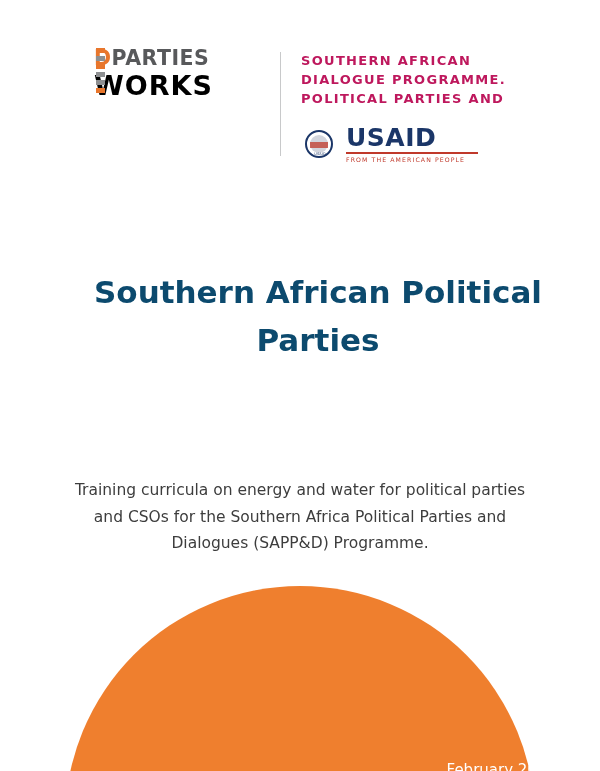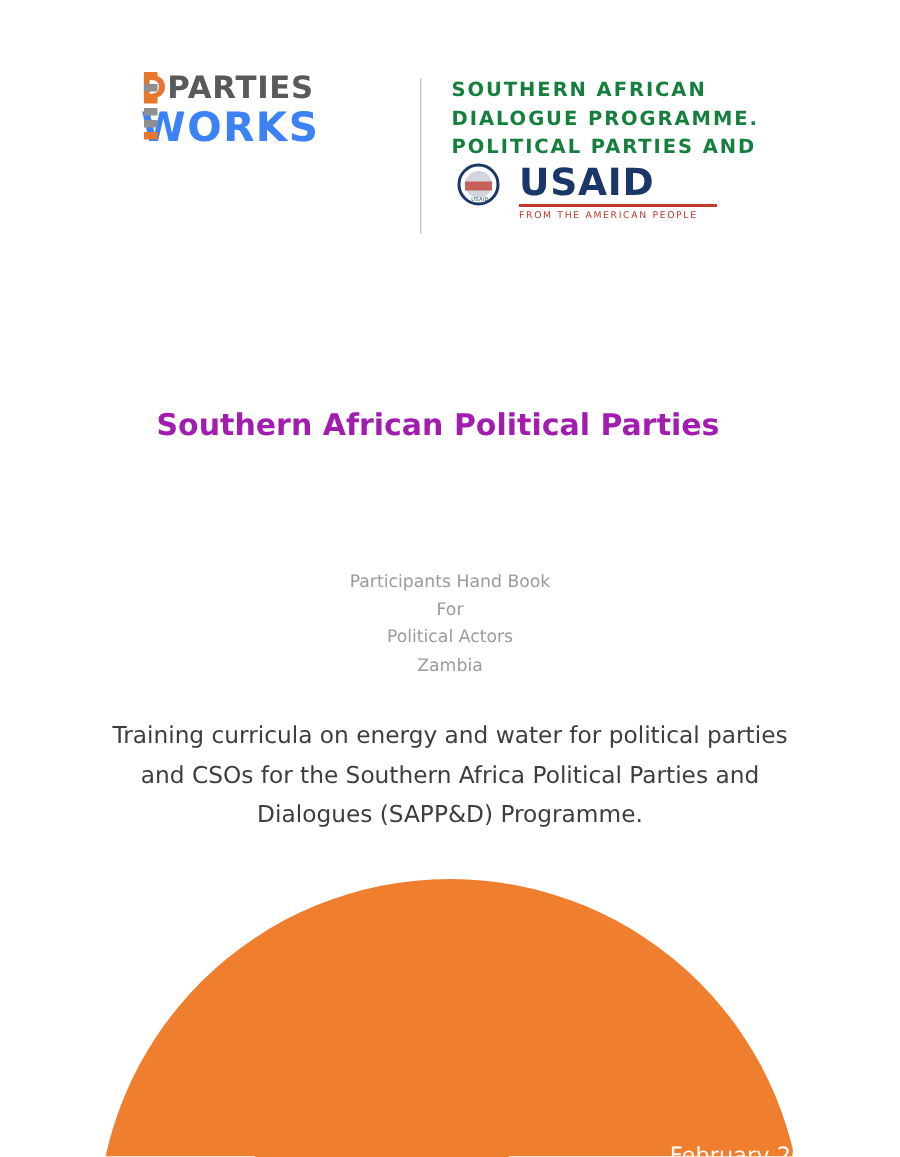--- a/index.html
+++ b/index.html
@@ -50,21 +50,21 @@
     color: #58595b;
     line-height: 1.05;
     white-space: nowrap;
   }
   .dwf-line1 .accent { color: #e8762c; }
   .dwf-line2 {
     font-family: "DejaVu Sans", sans-serif;
     font-weight: bold;
     font-size: 27px;
     letter-spacing: 1px;
-    color: #3b82f6;
+    color: #000000;
     line-height: 1.05;
     margin-top: 2px;
   }
   .dwf-line3 {
     font-family: "DejaVu Sans", sans-serif;
     font-weight: bold;
     font-size: 11.5px;
     letter-spacing: 1.2px;
     color: #58595b;
     margin-top: 3px;
@@ -95,29 +95,29 @@
 
   
   .prog-block {
     padding-top: 4px;
   }
   .prog-title {
     font-family: "DejaVu Sans", sans-serif;
     font-weight: bold;
     font-size: 13px;
     letter-spacing: 1.3px;
-    color: #15803d;
+    color: #be185d;
     line-height: 1.45;
     text-transform: uppercase;
     white-space: nowrap;
   }
   .usaid {
-    margin-top: 0;
+    margin-top: 16px;
     display: flex;
-    align-items: flex-start;
+    align-items: center;
   }
   .usaid-seal {
     width: 38px;
     height: 28px;
     margin-right: 7px;
     position: relative;
   }
   .usaid-seal .ring {
     position: absolute;
     left: 4px; top: 0;
@@ -171,28 +171,28 @@
     height: 2px;
     background: #c0392b;
     margin-top: 2px;
     width: 132px;
   }
 
   
   .main-title {
     position: absolute;
     top: 268px;
-    left: 52px;
+    left: 78px;
     width: 480px;
     text-align: center;
     font-family: "DejaVu Sans", sans-serif;
     font-weight: bold;
-    font-size: 20px;
+    font-size: 31px;
     line-height: 1.55;
-    color: #a21caf;
+    color: #0c4a6e;
   }
   .subtitle-block {
     position: absolute;
     top: 378px;
     left: 60px;
     width: 480px;
     text-align: center;
     font-family: "DejaVu Sans", sans-serif;
     font-size: 11.5px;
     line-height: 1.62;
@@ -276,26 +276,20 @@
         </div>
       </div>
 
     </div>
   </div>
 
   <div class="main-title">
     <div>Southern African Political Parties</div>
   </div>
 
-  <div class="subtitle-block">
-    <div>Participants Hand Book</div>
-    <div>For</div>
-    <div>Political Actors</div>
-    <div>Zambia</div>
-  </div>
 
   <div class="desc-block">Training curricula on energy and water for political parties and CSOs for the Southern Africa Political Parties and Dialogues (SAPP&amp;D) Programme.</div>
 
   <div class="circle"></div>
 
   <div class="date">February 2022</div>
 
 </div>
 
 </body></html>

